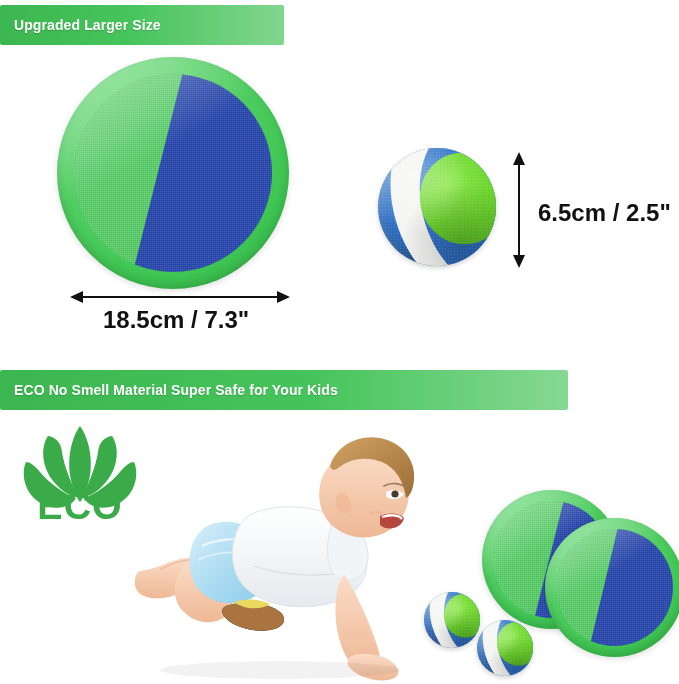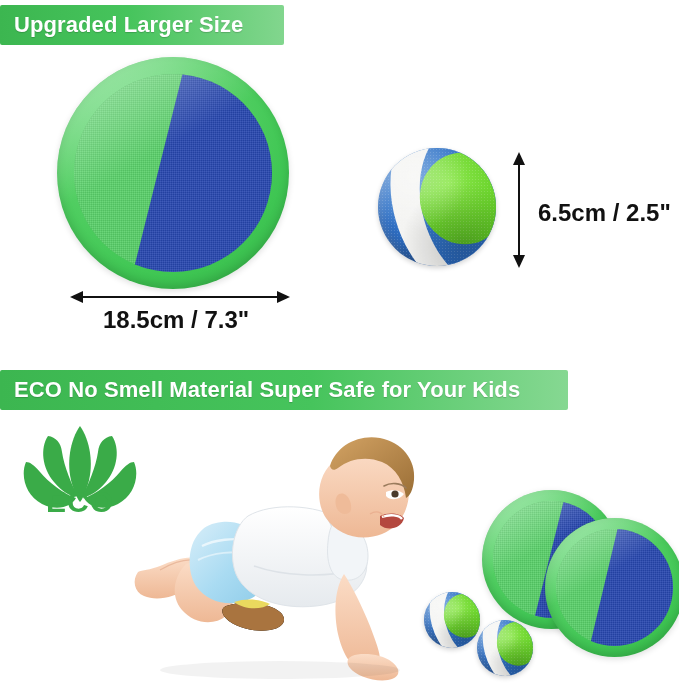--- a/index.html
+++ b/index.html
@@ -21,21 +21,21 @@
     height: 40px;
     display: flex;
     align-items: center;
     box-sizing: border-box;
     padding-left: 14px;
     border-radius: 2px;
   }
   .banner-text {
     color: #ffffff;
     font-weight: bold;
-    font-size: 22px;
+    font-size: 14px;
     letter-spacing: 0.1px;
     white-space: nowrap;
     text-shadow: 0 1px 1px rgba(0,0,0,0.18);
   }
   #banner-1 {
     left: 0px; top: 5px; width: 284px;
     background: linear-gradient(to right, #3cb650 0%, #46c45c 45%, #82d68e 100%);
   }
   #banner-2 {
     left: 0px; top: 370px; width: 568px;
@@ -219,21 +219,21 @@
     left: 18px; top: 424px;
     width: 124px; height: 110px;
   }
   #eco-logo svg { display: block; }
   #eco-text {
     position: absolute;
     left: 18px; top: 487px;
     width: 124px;
     text-align: center;
     color: #3aab48;
-    font-size: 30px;
+    font-size: 38px;
     font-weight: bold;
     letter-spacing: 1px;
     line-height: 1;
   }
 
   
   #baby-photo {
     position: absolute;
     left: 130px; top: 420px;
     width: 300px; height: 262px;

